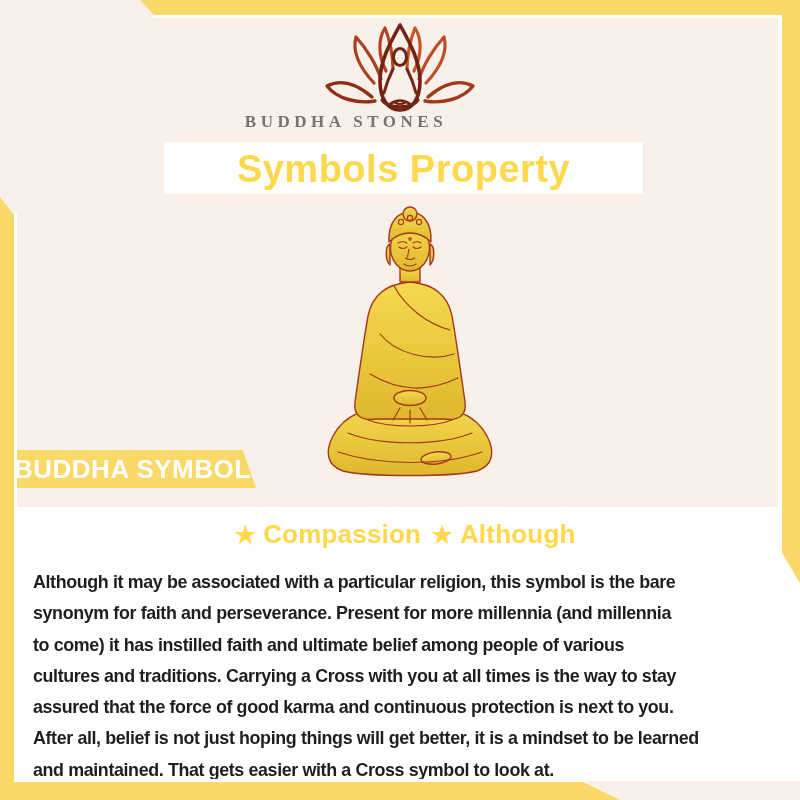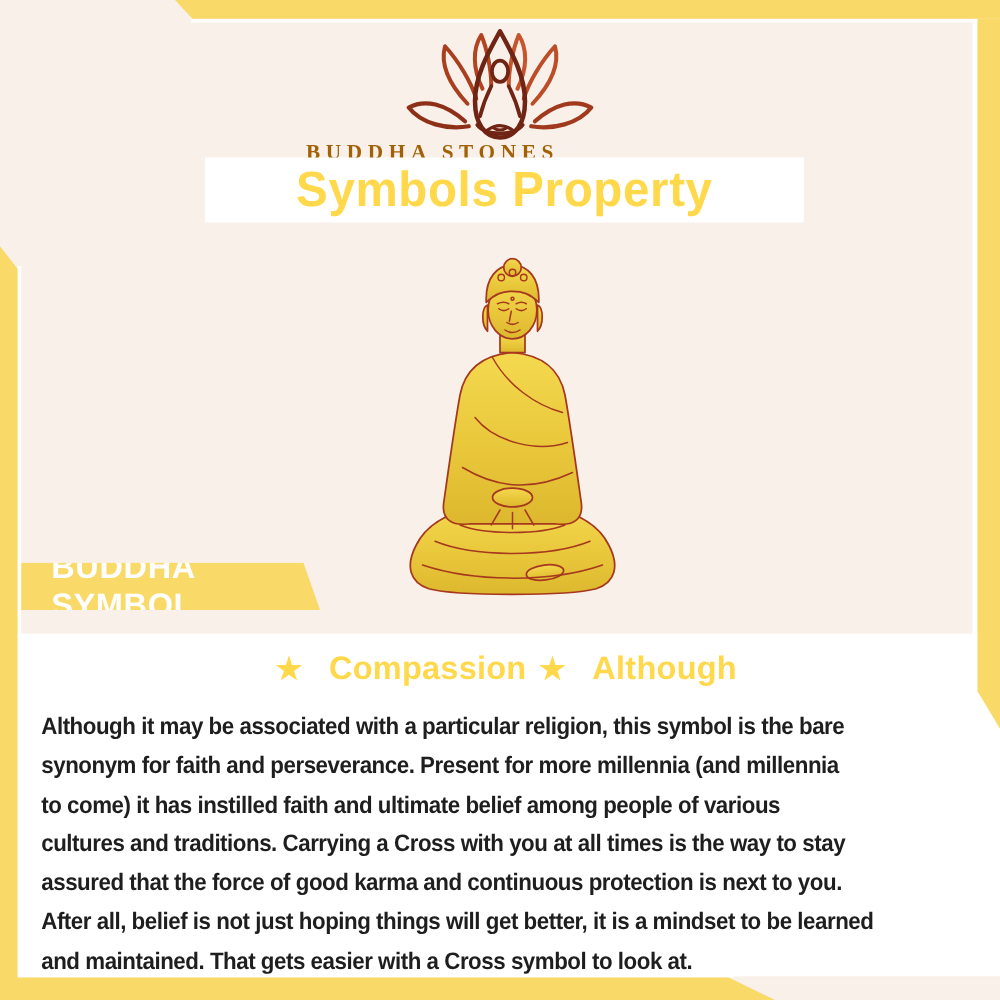--- a/index.html
+++ b/index.html
@@ -9,58 +9,58 @@
     font-family:"Liberation Sans",sans-serif;
   }
   svg{display:block;}
   .frame-svg{position:absolute;left:0;top:0;z-index:6;pointer-events:none;}
 
   
   .logo{position:absolute;left:322px;top:20px;width:156px;height:98px;z-index:2;}
   .brand-name{
     position:absolute;left:0;top:112px;width:692px;text-align:center;z-index:2;
     font-family:"Liberation Serif",serif;font-size:17px;font-weight:600;
-    letter-spacing:4.5px;color:#a16207;
+    letter-spacing:4.5px;color:#737373;
   }
 
   
   .title-banner{
-    position:absolute;left:164px;top:126px;width:479px;height:52px;z-index:3;
+    position:absolute;left:164px;top:142px;width:479px;height:52px;z-index:3;
     background:#FFFFFF;display:flex;align-items:center;justify-content:center;
   }
   .title-banner .title{
     font-size:38px;font-weight:700;letter-spacing:.5px;color:#FFD84C;
     transform:scaleY(1.04);
   }
 
   
   .buddha{position:absolute;left:308px;top:206px;width:204px;height:286px;z-index:2;}
 
   
   .ribbon{
     position:absolute;left:14px;top:450px;width:242px;height:38px;z-index:4;
     background:#F9D967;
     clip-path:polygon(0 0,94.5% 0,100% 100%,0 100%);
     display:flex;align-items:center;
   }
   .ribbon .ribbon-label{
-    padding-left:27px;font-size:26px;font-weight:600;letter-spacing:.5px;color:#FFFFFF;
+    font-size:26px;font-weight:600;letter-spacing:.5px;color:#FFFFFF;
   }
 
   
   .sheet{position:absolute;left:14px;top:507px;width:786px;height:274px;background:#FFFFFF;z-index:1;}
 
   
   .props{
     position:absolute;left:0;top:519px;width:810px;text-align:center;z-index:3;
     font-size:26px;font-weight:700;color:#FFD84C;letter-spacing:.2px;
   }
   .props .star{font-size:24px;}
   .props .star2{margin-left:10px;}
-  .props .plabel{margin-left:21px;}
+  .props .plabel{margin-left:7px;}
 
   
   .desc{
     position:absolute;left:33px;top:566px;width:800px;z-index:3;
     transform:scaleX(0.94);transform-origin:left top;
   }
   .desc .line{
     font-size:19px;font-weight:700;line-height:31.3px;letter-spacing:-0.4px;
     color:#1E1E1E;white-space:nowrap;
   }

